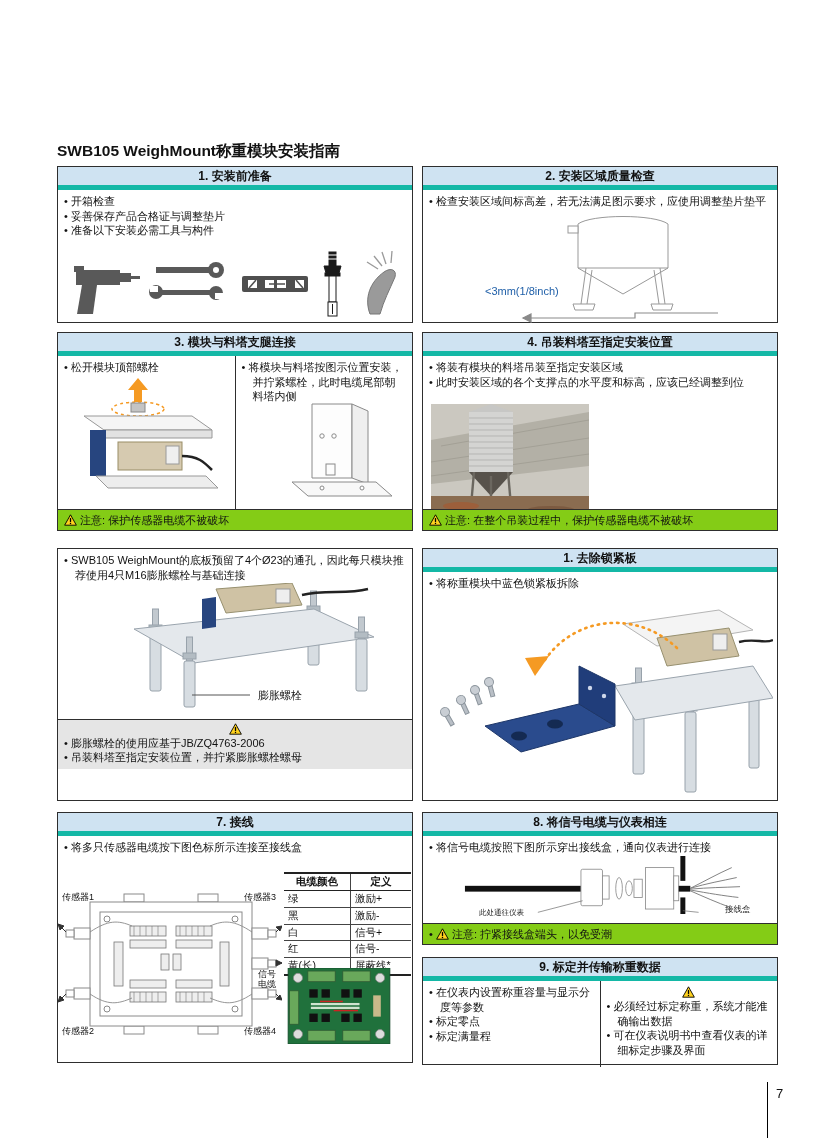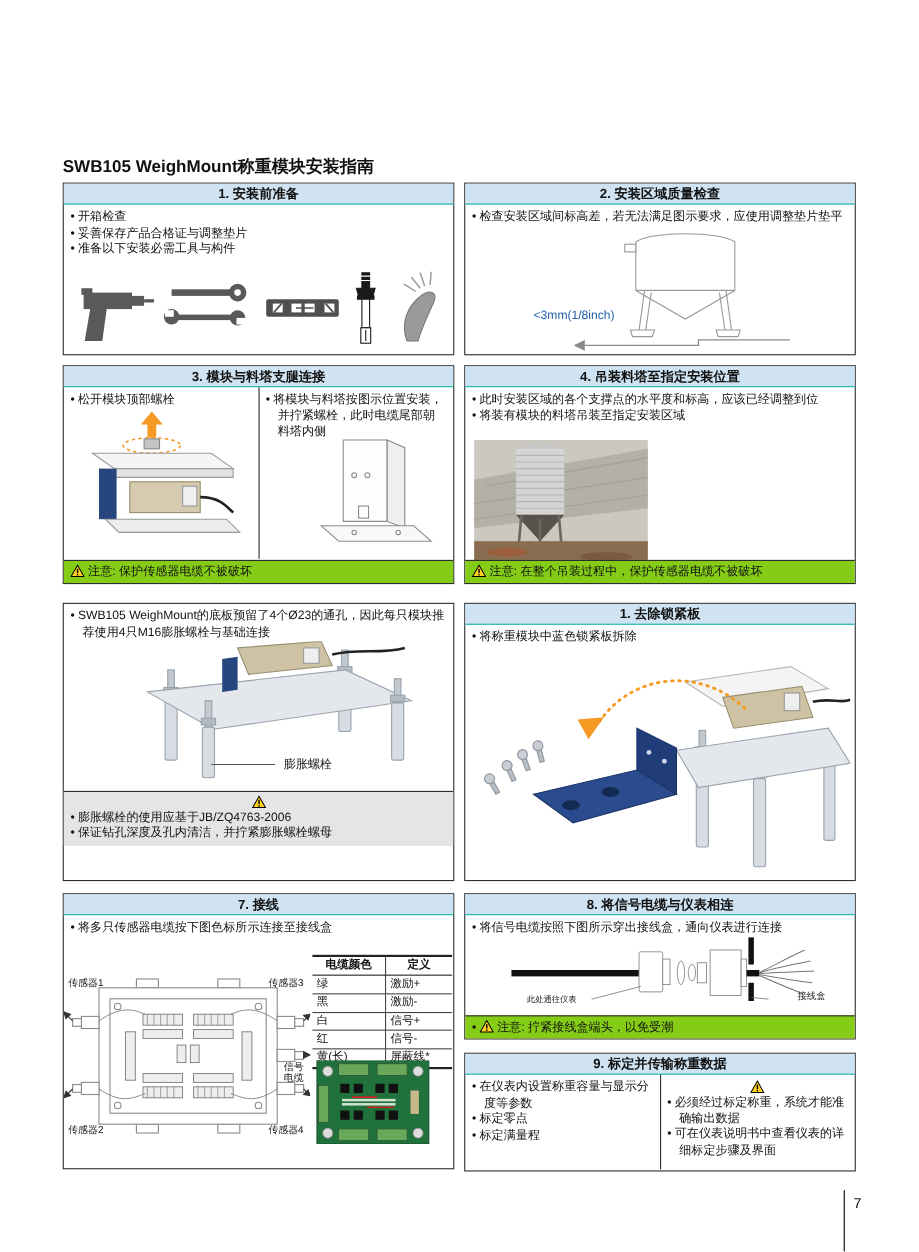--- a/index.html
+++ b/index.html
@@ -1,20 +1,20 @@
 <!DOCTYPE html>
 <html><head>
 <meta charset="utf-8">
 <style>
   html,body{margin:0;padding:0;background:#fff;}
   .page{position:relative;width:835px;height:1138px;background:#fff;
         font-family:"Liberation Sans",sans-serif;color:#111;overflow:hidden;}
   .doc-title{position:absolute;left:57px;top:141px;font-size:15.5px;font-weight:bold;}
   .sec{position:absolute;border:1px solid #2e2e2e;background:#fff;box-sizing:border-box;}
-  .sec-h{background:#cfe3f2;border-bottom:1px solid #14b8a6;text-align:center;
+  .sec-h{background:#cfe3f2;border-bottom:5px solid #14b8a6;text-align:center;
          font-weight:bold;font-size:12px;padding:2px 0;line-height:14px;}
   .sec-b{position:relative;padding:4px 6px;font-size:11px;line-height:1.32;}
   ul.bul{margin:0;padding:0;list-style:none;}
   ul.bul li{padding-left:11px;text-indent:-11px;}
   ul.bul li::before{content:"• ";}
   .split{display:flex;align-items:stretch;}
   .split>.col{flex:1;padding:4px 6px;font-size:11px;line-height:1.32;position:relative;box-sizing:border-box;}
   .split>.col+.col{border-left:1px solid #2e2e2e;}
   .note{position:absolute;left:0;right:0;bottom:0;border-top:1px solid #2e2e2e;
         padding:3px 6px;font-size:11px;line-height:1.3;background:#84cc16;}
@@ -185,22 +185,22 @@
           <rect x="9" y="13.3" width="2" height="2" fill="#000"></rect>
       </svg>
       <span>注意: 保护传感器电缆不被破坏</span>
     </div>
   </div>
 
   <div class="sec" style="left:422px;top:332px;width:356px;height:199px;">
     <div class="sec-h">4. 吊装料塔至指定安装位置</div>
     <div class="sec-b" style="height:156px;">
       <ul class="bul">
+        <li>将装有模块的料塔吊装至指定安装区域</li>
         <li>此时安装区域的各个支撑点的水平度和标高，应该已经调整到位</li>
-        <li>将装有模块的料塔吊装至指定安装区域</li>
       </ul>
       <div class="fig" style="left:8px;top:48px;">
         <svg width="158" height="112" viewBox="0 0 158 112">
           <rect width="158" height="112" fill="#cbc8c0"></rect>
           <polygon points="0,36 158,8 158,62 0,80" fill="#b3b0a6"></polygon>
           <g stroke="#a3a096" stroke-width="1">
             <line x1="10" y1="42" x2="158" y2="16"></line>
               <line x1="0" y1="58" x2="158" y2="34"></line>
             <line x1="0" y1="72" x2="158" y2="50"></line>
           </g>
@@ -282,21 +282,21 @@
       <div style="position:absolute;left:0;right:0;bottom:0;border-top:1px solid #2e2e2e;padding:2px 6px 4px;background:#e5e5e5;">
         <div class="warn-center">
           <svg class="warn" viewBox="0 0 20 18">
             <path d="M10 1 L19 17 H1 Z" fill="#ffd21e" stroke="#000" stroke-width="1.4"></path>
             <rect x="9" y="6" width="2" height="6" fill="#000"></rect>
               <rect x="9" y="13.3" width="2" height="2" fill="#000"></rect>
           </svg>
         </div>
         <ul class="bul">
           <li>膨胀螺栓的使用应基于JB/ZQ4763-2006</li>
-          <li>保证钻孔深度及孔内清洁，并拧紧膨胀螺栓螺母</li>
+          <li>吊装料塔至指定安装位置，并拧紧膨胀螺栓螺母</li>
         </ul>
       </div>
     </div>
   </div>
 
   <div class="sec" style="left:422px;top:548px;width:356px;height:253px;">
     <div class="sec-h">1. 去除锁紧板</div>
     <div class="sec-b" style="height:212px;">
       <ul class="bul">
         <li>将称重模块中蓝色锁紧板拆除</li>

